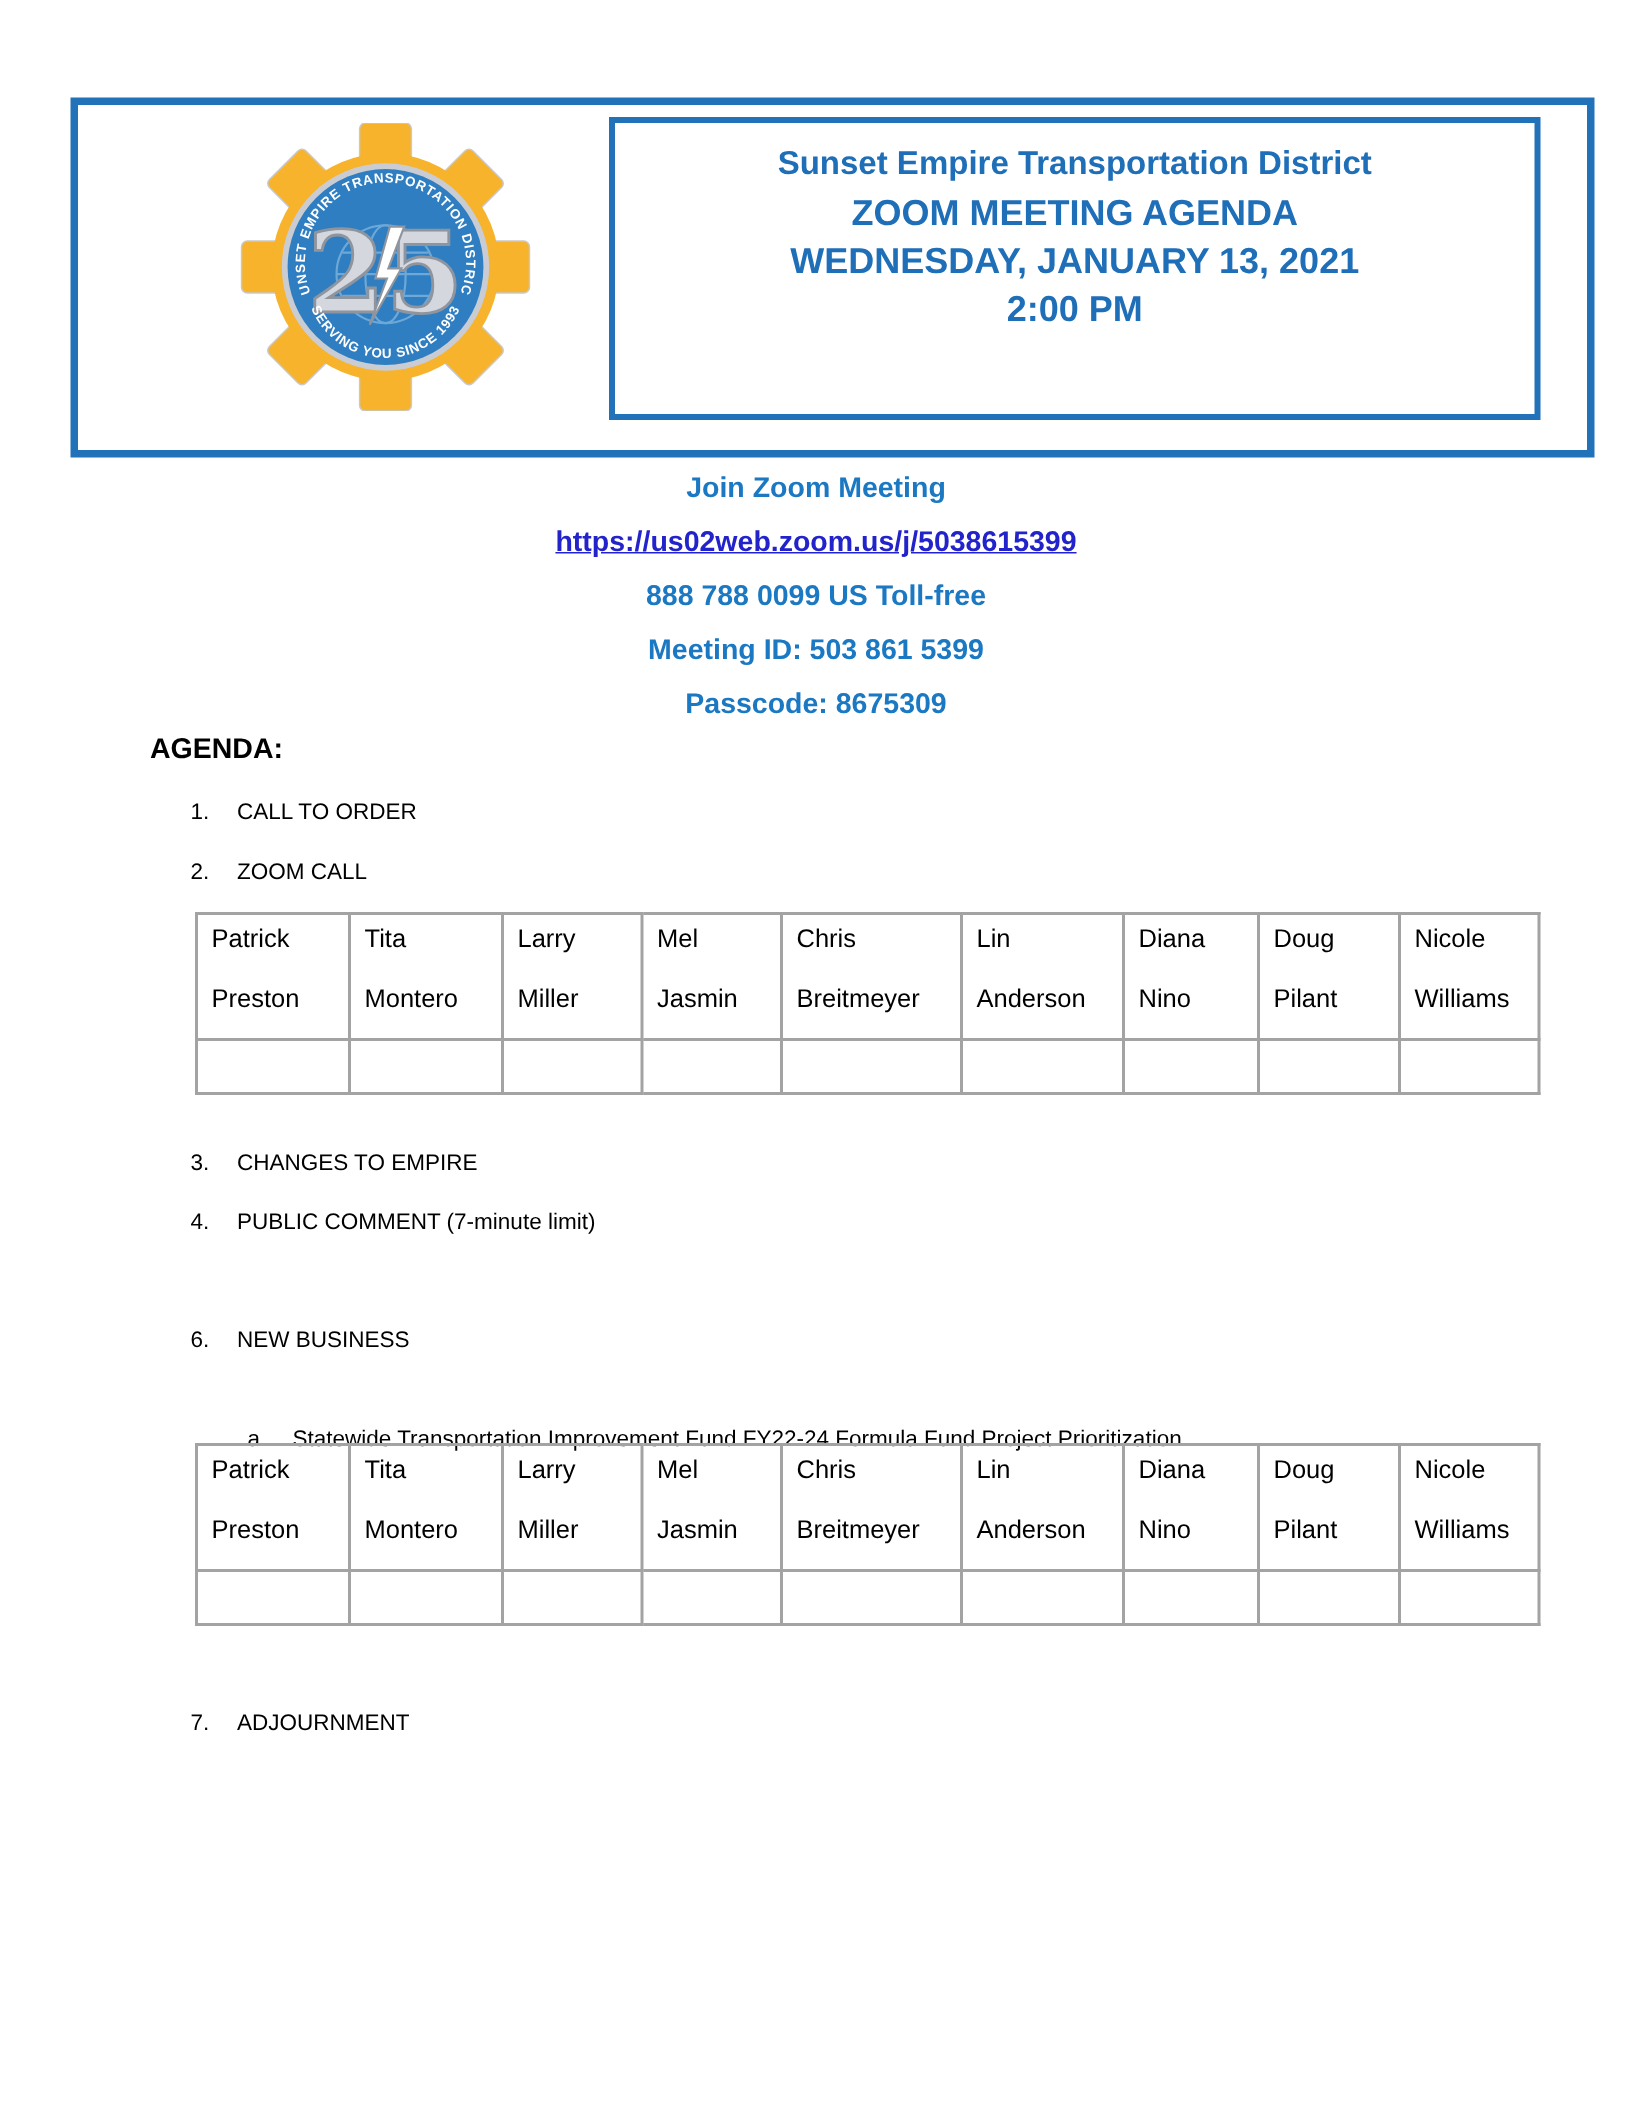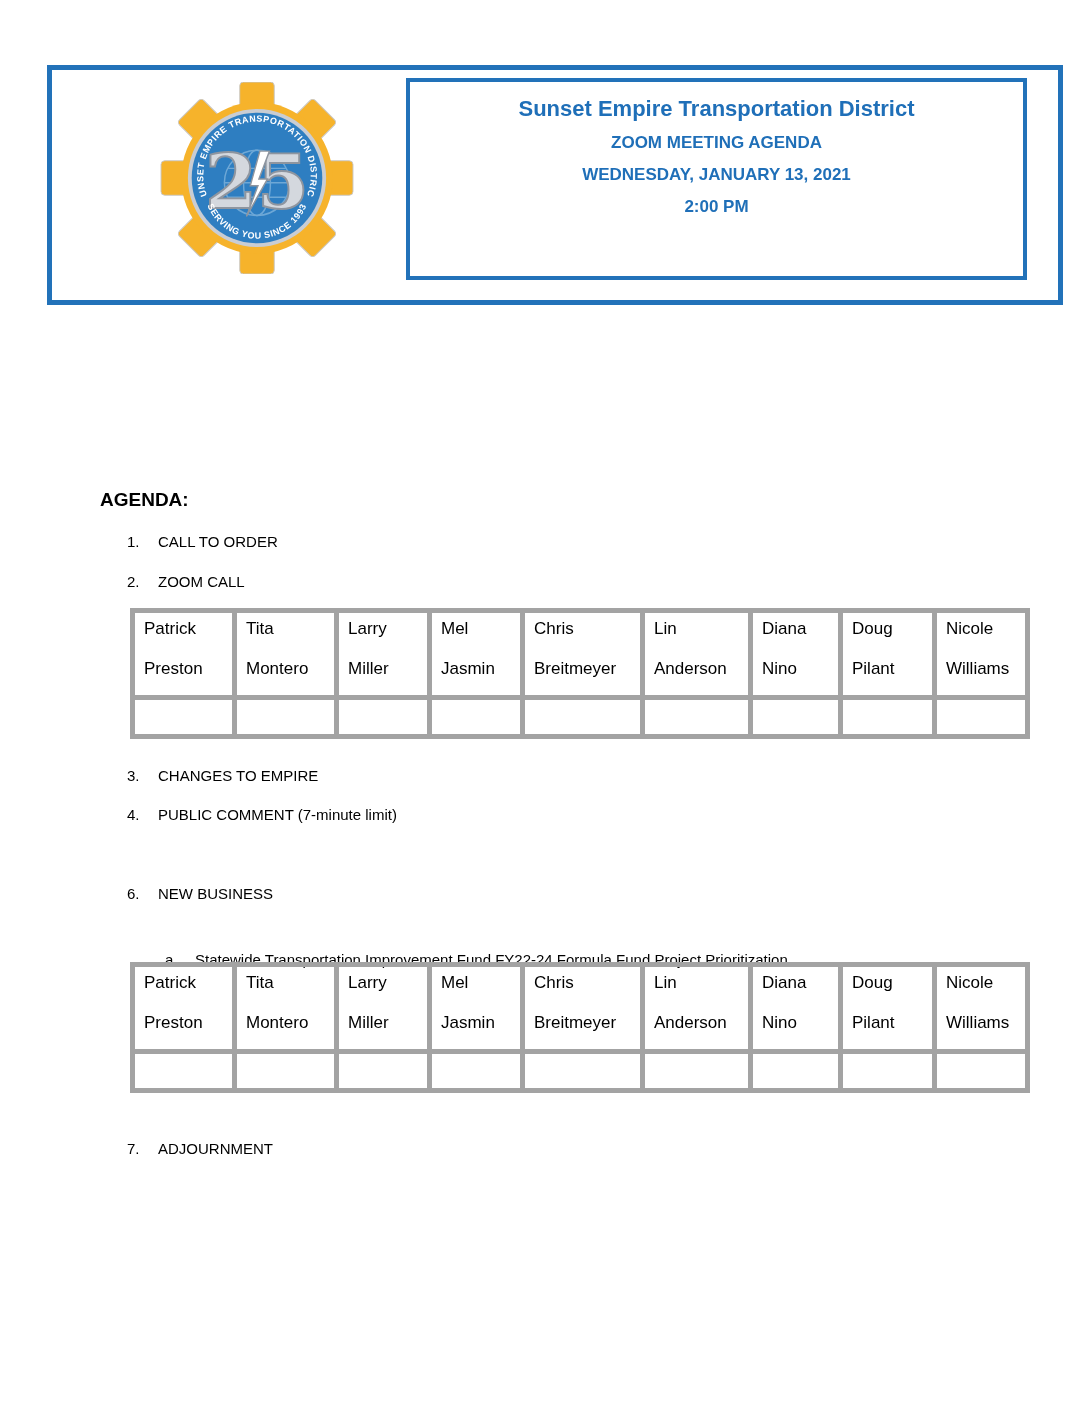--- a/index.html
+++ b/index.html
@@ -34,21 +34,21 @@
   .title-box{
     position:absolute;left:354px;top:8px;
     width:621px;height:202px;
     border:4px solid var(--border-blue,#2272B9);
     display:flex;flex-direction:column;align-items:center;
     padding-top:14px;box-sizing:border-box;
     text-align:center;
   }
   .title-line{color:var(--header-blue,#1F6FB8);font-weight:bold;}
   .t1,.t2{font-size:22px;line-height:25px;margin-bottom:11px;}
-  .t3,.t4,.t5{font-size:17px;line-height:22px;margin-bottom:10px;}
+  .t3,.t4,.t5{font-size:24px;line-height:22px;margin-bottom:10px;}
 
   
   .zoom-block{
     position:absolute;left:0;top:314px;width:1088px;
     text-align:center;
   }
   .zoom-line{
     font-size:19px;font-weight:bold;line-height:23px;
     margin-bottom:13px;color:var(--zoom-blue,#1B78C2);
   }
@@ -72,21 +72,21 @@
   .agenda-item.sub .num{width:30px;}
 
   
   table.roll-call{
     position:absolute;left:130px;
     border-collapse:collapse;table-layout:fixed;
     width:895px;
     font-size:17px;
   }
   table.roll-call td{
-    border:5px solid #a3a3a3;
+    border:2px solid #a3a3a3;
     vertical-align:top;
     padding:6px 4px 4px 9px;
     overflow:hidden;
   }
   table.roll-call tr.names td{height:72px;}
   table.roll-call tr.names div{line-height:20px;}
   table.roll-call tr.names div + div{margin-top:20px;}
   table.roll-call tr.blank td{height:24px;}
   .tbl1{top:608px;}
   .tbl2{top:962px;}
@@ -139,20 +139,29 @@
       </svg>
     </div>
     <div class="title-box">
       <div class="title-line t1">Sunset Empire Transportation District</div>
       <div class="title-line t3">ZOOM MEETING AGENDA</div>
       <div class="title-line t4">WEDNESDAY, JANUARY 13, 2021</div>
       <div class="title-line t5">2:00 PM</div>
     </div>
   </div>
 
+  <div class="zoom-block">
+    <div class="zoom-line">Join Zoom Meeting</div>
+    <div class="zoom-line">
+      <a href="#" class="zoom-link">https://us02web.zoom.us/j/5038615399</a>
+    </div>
+    <div class="zoom-line">888 788 0099 US Toll-free</div>
+    <div class="zoom-line">Meeting ID: 503 861 5399</div>
+    <div class="zoom-line">Passcode: 8675309</div>
+  </div>
 
   <div class="agenda-heading">AGENDA:</div>
 
   <div class="agenda-item" style="top:530px">
     <span class="num">1.</span><span>CALL TO ORDER</span>
   </div>
   <div class="agenda-item" style="top:570px">
     <span class="num">2.</span><span>ZOOM CALL</span>
   </div>
 

